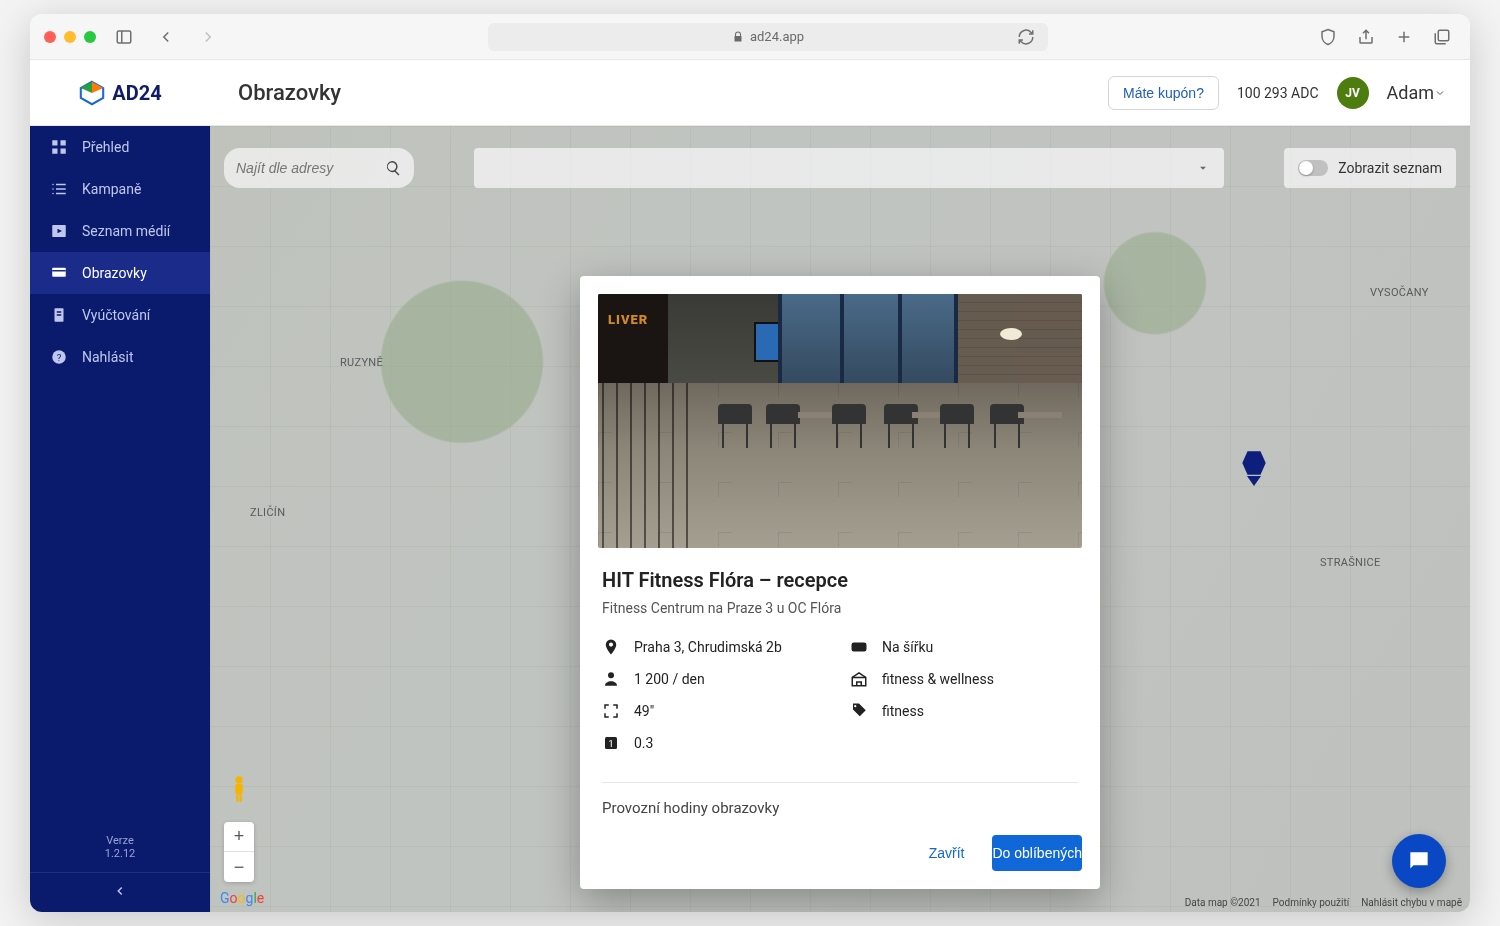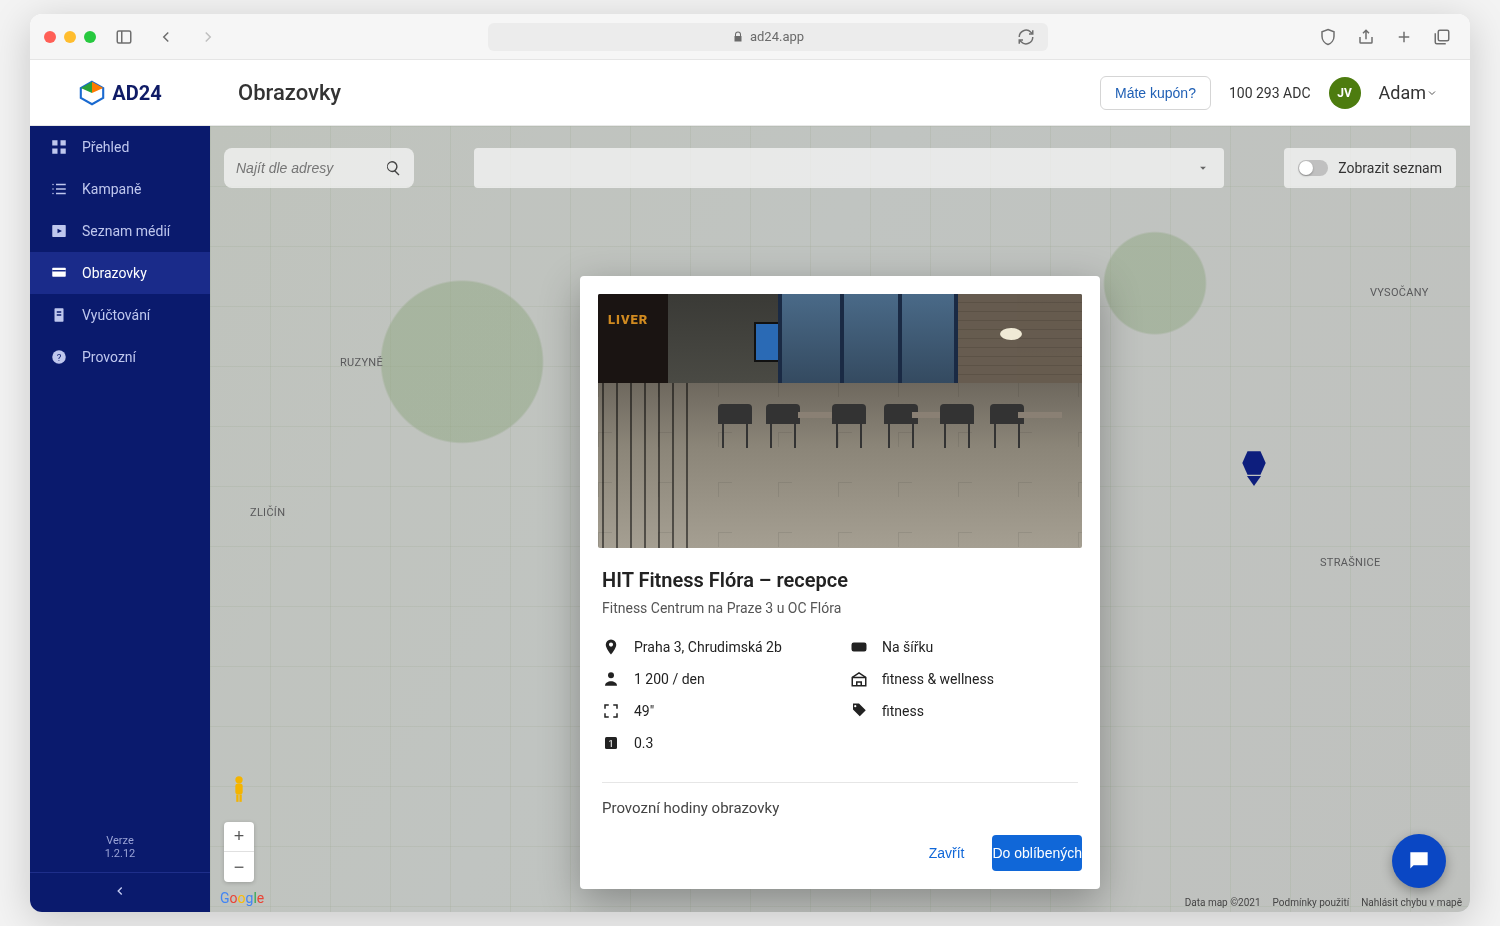--- a/index.html
+++ b/index.html
@@ -40,21 +40,21 @@
 .url-bar { width: 560px; height: 28px; margin: 0 auto; background:#ececec; border-radius:6px; display:flex; align-items:center; justify-content:center; gap:6px; color:#6a6a6a; font-size:13px; position:relative;}
 .url-bar .lock { width:12px; height:12px; fill:#6a6a6a; }
 .url-right { display:flex; gap:10px; }
 
 
 .app-header {
   height: 66px;
   border-bottom: 1px solid #e8e8e8;
   display:flex;
   align-items:center;
-  padding: 0 8px 0 0;
+  padding: 0 0 0 0;
 }
 .logo-cell { width:180px; display:flex; align-items:center; justify-content:center; }
 .logo { display:flex; align-items:center; gap:6px; font-weight:700; font-size:20px; color:#0f1b66; }
 .logo svg { width:28px; height:28px; }
 .page-title { font-size:22px; font-weight:500; color:#333; margin-left:28px; flex:1;}
 .header-right { display:flex; align-items:center; gap:18px; padding-right:24px;}
 .coupon-btn { border:1px solid #d5d5d5; border-radius:6px; padding:8px 14px; color:#2060b5; font-size:14px; background:#fff; cursor:pointer;}
 .balance { font-size:14px; color:#333;}
 .avatar { width:32px; height:32px; border-radius:50%; background:#4d7c0f; color:#fff; font-size:12px; display:flex; align-items:center; justify-content:center;font-weight:bold;}
 .username { display:flex; align-items:center; font-size:18px; color:#333; cursor:pointer;}
@@ -91,21 +91,21 @@
     radial-gradient(circle at 75% 20%, rgba(148,188,120,.35) 0 50px, transparent 52px);
   background-size: 60px 60px, 60px 60px, auto, auto, auto;
 }
 .map-overlay { position:absolute; inset:0; background:rgba(30,30,40,.22);}
 .map-label { position:absolute; font-size:11px; color:#6a6a6a; text-transform:uppercase; letter-spacing:.3px; pointer-events:none; }
 
 .topbar {
   position:absolute; top:18px; left:14px; right:14px; height:48px;
   display:flex; align-items:center; gap:60px;
 }
-.search-wrap { width:190px; display:flex; align-items:center; gap:10px; padding:0 12px; height:40px; background:rgba(250,250,250,.70); border-radius:8px;}
+.search-wrap { width:190px; display:flex; align-items:center; gap:10px; padding:0 12px; height:40px; background:rgba(250,250,250,.70); border-radius:16px;}
 .search-wrap input { border:none; background:transparent; outline:none; font-size:14px; width:100%; font-style:italic; color:#555;}
 .search-wrap svg { width:20px; height:20px; fill:#444;}
 .filters { flex:1; height:40px; background:rgba(250,250,250,.70); border-radius:4px; display:flex; align-items:center; padding:0 14px;}
 .filters .arrow { margin-left:auto; width:14px; height:14px; fill:#666;}
 .list-toggle { display:flex; align-items:center; gap:10px; height:40px; padding:0 14px; background:rgba(250,250,250,.70); border-radius:4px; font-size:14px; color:#333; cursor:pointer;}
 .switch { width:30px; height:16px; border-radius:10px; background:#c0c0c0; position:relative;}
 .switch::after { content:""; width:14px; height:14px; border-radius:50%; background:#fff; position:absolute; top:1px; left:1px; box-shadow:0 1px 2px rgba(0,0,0,.3);}
 
 .zoom { position:absolute; left:14px; bottom:30px; width:30px; background:#fff; border-radius:4px; box-shadow:0 1px 4px rgba(0,0,0,.2);}
 .zoom button { width:30px; height:30px; border:none; background:transparent; font-size:18px; color:#555; cursor:pointer; display:block;}
@@ -317,21 +317,21 @@
             <line x1="9" y1="8" x2="15" y2="8" stroke="#0a1a6d" stroke-width="2"></line>
             <line x1="9" y1="12" x2="15" y2="12" stroke="#0a1a6d" stroke-width="2"></line>
           </svg>
         <span>Vyúčtování</span>
       </div>
       <div class="item">
         <svg viewBox="0 0 24 24">
             <circle cx="12" cy="12" r="9"></circle>
             <text x="12" y="17" text-anchor="middle" font-size="13" fill="#0a1a6d">?</text>
           </svg>
-        <span>Provozní</span>
+        <span>Nahlásit</span>
       </div>
       <div class="footer">
         <div>Verze</div>
         <div>1.2.12</div>
       </div>
       <div class="collapse">
         <svg viewBox="0 0 24 24">
             <polyline points="15 18 9 12 15 6"></polyline>
           </svg>
       </div>

